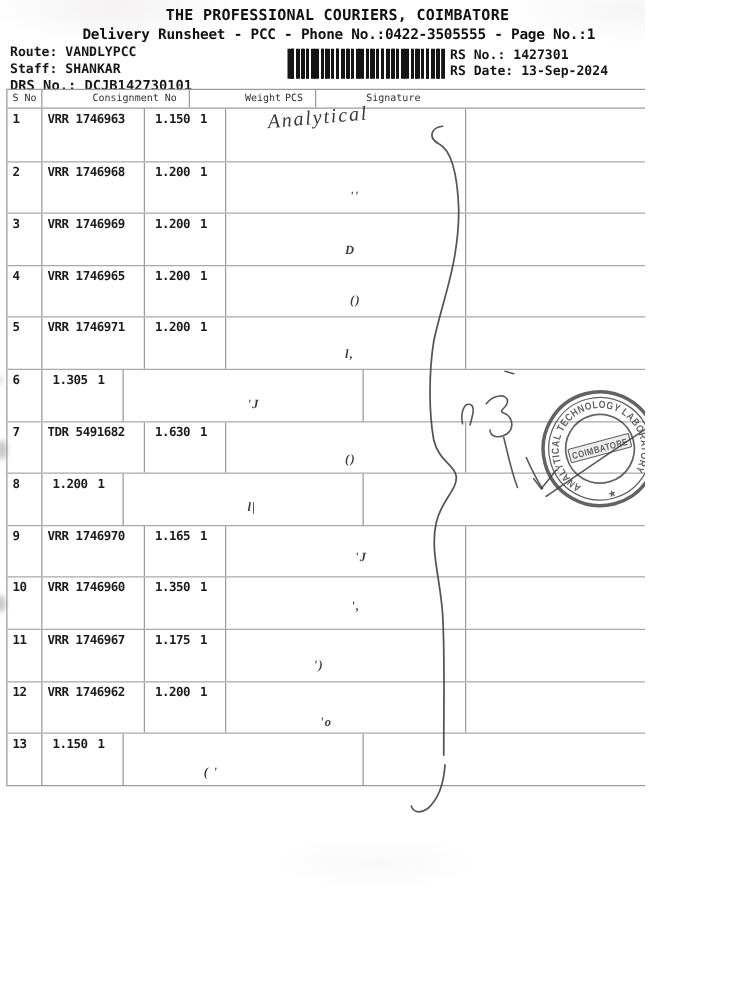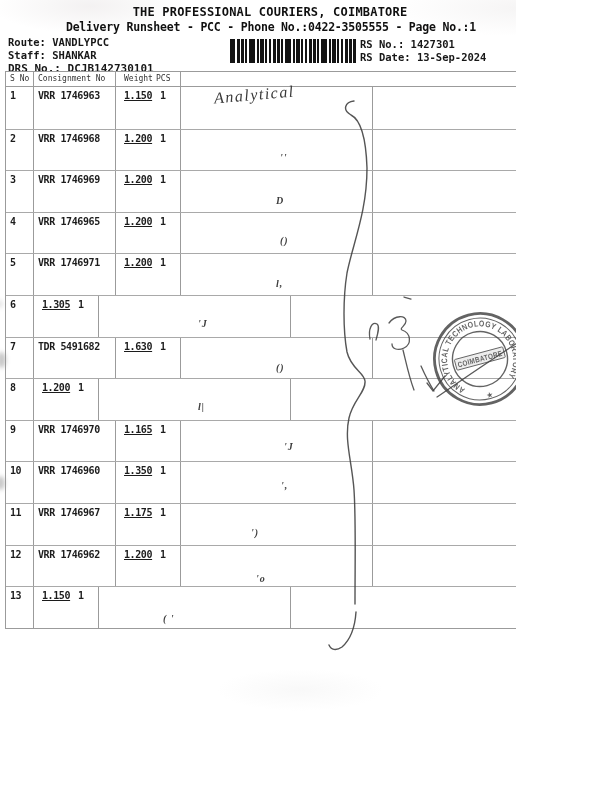--- a/index.html
+++ b/index.html
@@ -30,31 +30,31 @@
   .info-right .line{line-height:13px;white-space:pre;}
 
   .barcode{position:absolute;left:230px;top:39px;width:126px;height:24px;
     border-left:3px solid #141414;border-right:3px solid #141414;
     background-image:
       repeating-linear-gradient(90deg,#141414 0 2px,transparent 2px 4px),
       repeating-linear-gradient(90deg,#141414 0 1px,transparent 1px 6px),
       repeating-linear-gradient(90deg,#141414 0 2px,transparent 2px 9px);}
 
   .sheet-table{position:absolute;left:5px;top:71px;width:583px;border:1px solid #9b9b9b;}
-  .thead{display:flex;height:15px;border-bottom:1px solid #9b9b9b;font-size:8px;color:#333;}
+  .thead{display:flex;height:15px;border-bottom:1px solid #9b9b9b;font-size:8px;color:#333;gap:36px;}
   .thead .hc{padding:2px 0 0 4px;white-space:pre;}
   .rows .row{display:flex;height:41.6px;position:relative;}
   .rows .row + .row{border-top:1px solid #a9a9a9;}
   .c-sno{width:28px;border-right:1px solid #9b9b9b;}
   .c-consign{width:82px;border-right:1px solid #9b9b9b;}
   .c-wp{width:65px;border-right:1px solid #9b9b9b;display:flex;}
   .c-consignee{width:192px;border-right:1px solid #9b9b9b;position:relative;}
   .c-sign{flex:1;}
   .rows .c{padding:3px 0 0 4px;font-size:10px;font-weight:bold;color:#1c1c1c;letter-spacing:-.4px;white-space:pre;}
-  .rows .c-wp .w{width:37px;padding-left:4px;text-decoration:underline;}
+  .rows .c-wp .w{width:37px;padding-left:4px;}
   .rows .c-wp .p{padding-left:3px;}
   .thead .h-w{width:34px;padding-left:4px;}
   .thead .h-p{padding-left:2px;}
 
   .ditto{position:absolute;left:95px;top:24px;font-family:"Liberation Serif",serif;
     font-style:italic;font-size:10px;color:#3d3d3d;letter-spacing:1px;white-space:pre;}
   .rows .row:nth-child(even) .ditto{top:22px;left:99px;}
   .rows .row:nth-child(9) .ditto{top:20px;left:103px;}
   .rows .row:nth-child(10) .ditto{top:18px;left:100px;}
   .rows .row:nth-child(11) .ditto{left:70px;top:23px;}
@@ -92,20 +92,21 @@
   </div>
 
   <div class="sheet-table">
     <div class="thead">
       <div class="hc c-sno">S No</div>
       <div class="hc c-consign">Consignment No</div>
       <div class="hc c-wp">
         <span class="h-w">Weight</span>
         <span class="h-p">PCS</span>
       </div>
+      <div class="hc c-sign">Signature</div>
     </div>
     <div class="rows">
     <div class="row">
       <div class="c c-sno">1</div>
       <div class="c c-consign">VRR 1746963</div>
       <div class="c c-wp">
         <span class="w">1.150</span>
         <span class="p">1</span>
       </div>
       <div class="c c-consignee">

